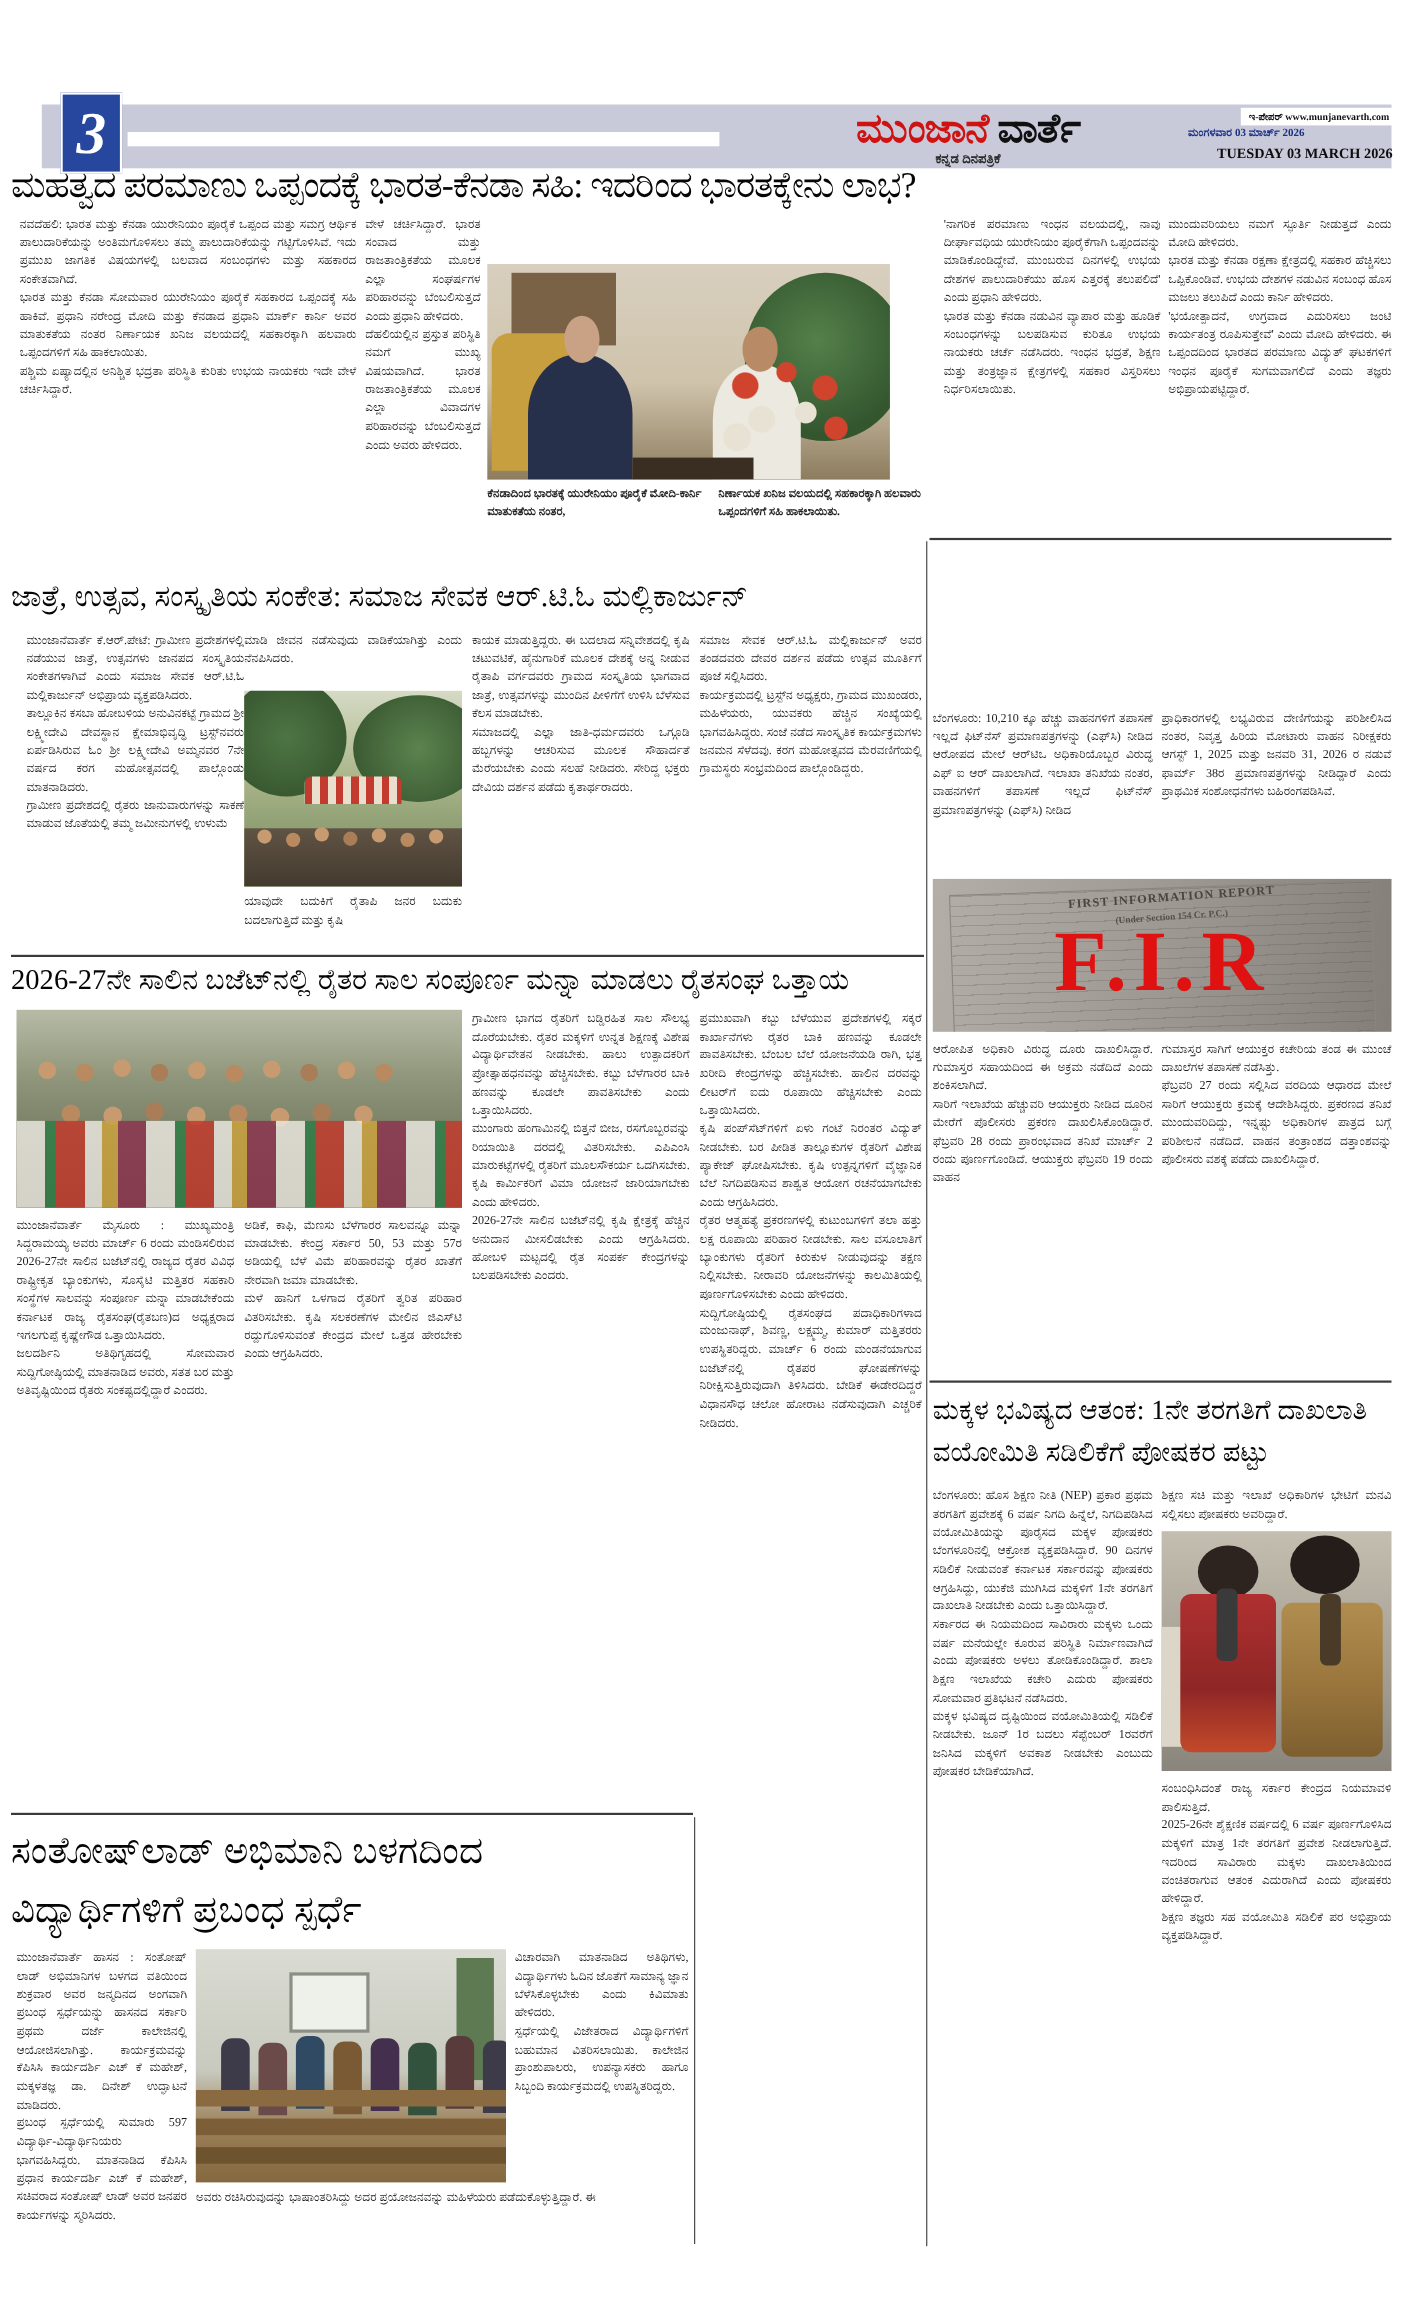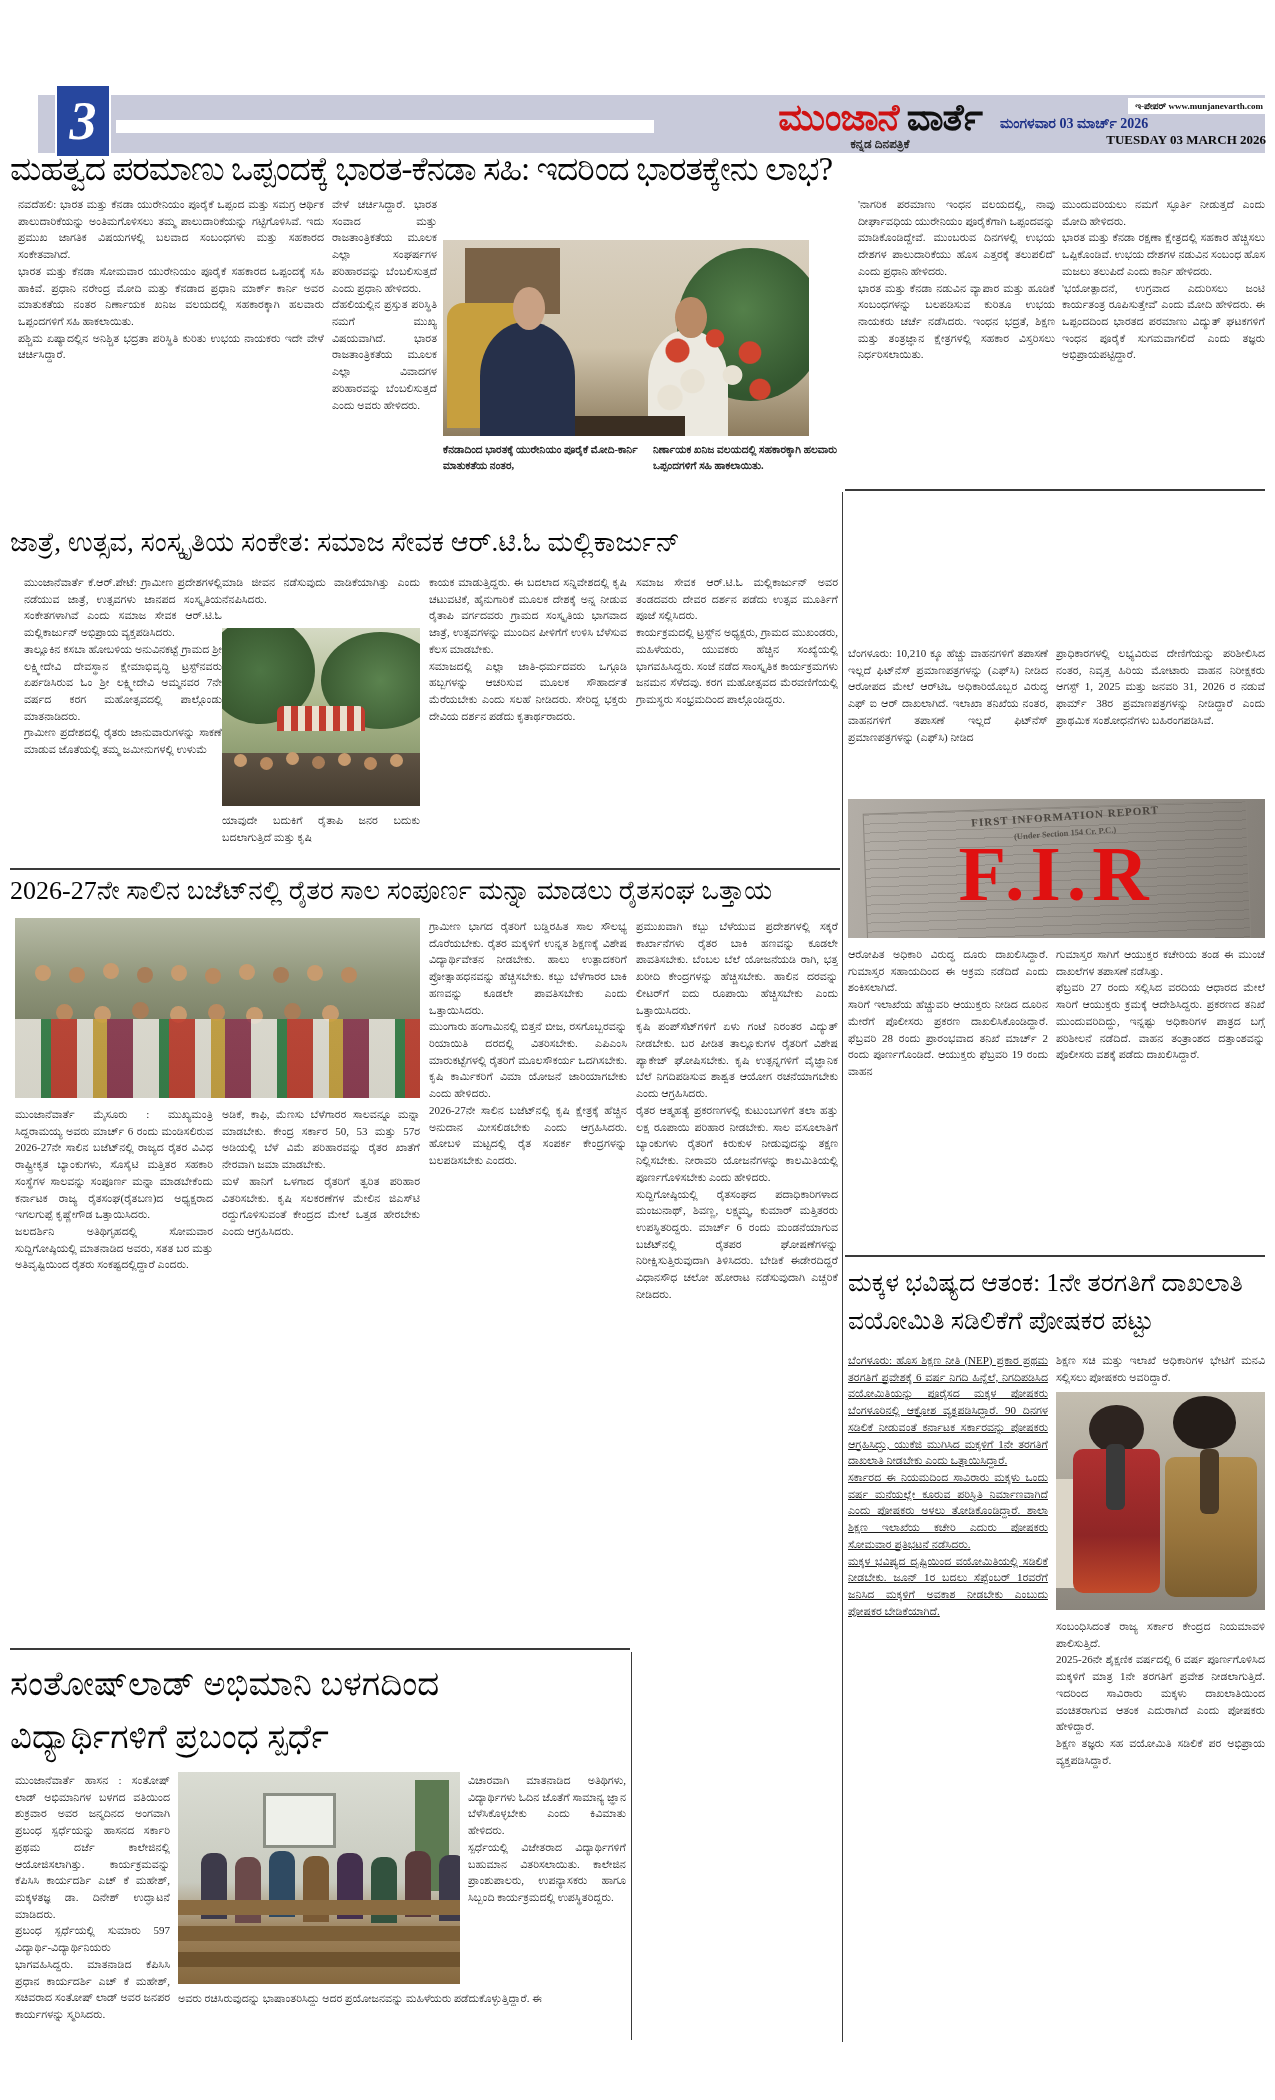--- a/index.html
+++ b/index.html
@@ -24,21 +24,21 @@
   #hdr-band { left:38px; top:95px; width:1227px; height:58px; background:#c8cada; }
   #page-num { left:55px; top:84px; width:56px; height:74px; background:#27479e; border:2px solid #ffffff;
               color:#fff; font-size:54px; font-weight:bold; font-style:italic; text-align:center; line-height:70px; }
   #hdr-strip { left:116px; top:120px; width:538px; height:13px; background:#ffffff; }
   #masthead { left:690px; top:96px; width:380px; text-align:center; font-size:37px; font-weight:bold; letter-spacing:-1px; }
   #masthead .red { color:#cf1212;text-align:right; }
   #masthead .blk { color:#101010; }
   #masthead-sub { left:690px; top:137px; width:380px; text-align:center; font-size:12px; font-weight:bold; color:#2a2a2a; }
   #hdr-site-strip { left:1128px; top:98px; width:138px; height:16px; background:#ffffff; font-size:9px; font-weight:bold;
                     color:#111; text-align:right; line-height:16px; padding-right:3px; }
-  #hdr-date-kn { left:1000px; top:116px; width:266px; text-align:left; font-size:14px; font-weight:bold; color:#1c2f86; }
+  #hdr-date-kn { left:1000px; top:116px; width:266px; text-align:center; font-size:10px; font-weight:bold; color:#1c2f86; }
   #hdr-date-en { left:1000px; top:132px; width:266px; text-align:right; font-size:13px; font-weight:bold; color:#0d0d0d; letter-spacing:0px;font-family:Liberation Serif, serif; }
 
   #lead-headline { left:10px; top:150px; width:1255px; font-size:33px; line-height:1.2; letter-spacing:-1px; }
 
   
   #epaper-bar { left:10px; top:492px; width:830px; height:27px; background:#1e3fae; display:flex; align-items:center; padding:0 14px; }
   #epaper-bar .line { height:2px; background:#ffffff; flex:1; }
   #epaper-bar .line.short { flex:0 0 90px; }
   #epaper-bar .txt { color:#ffffff; font-size:14px; font-weight:bold; padding:0 12px; white-space:nowrap; }
 
@@ -223,21 +223,21 @@
     <div class="ph-el pc-bench"></div>
   </div>
   <div class="col" style="left:468px; top:1772px; width:158px; height:266px;">ವಿಚಾರವಾಗಿ ಮಾತನಾಡಿದ ಅತಿಥಿಗಳು, ವಿದ್ಯಾರ್ಥಿಗಳು ಓದಿನ ಜೊತೆಗೆ ಸಾಮಾನ್ಯ ಜ್ಞಾನ ಬೆಳೆಸಿಕೊಳ್ಳಬೇಕು ಎಂದು ಕಿವಿಮಾತು ಹೇಳಿದರು.
 ಸ್ಪರ್ಧೆಯಲ್ಲಿ ವಿಜೇತರಾದ ವಿದ್ಯಾರ್ಥಿಗಳಿಗೆ ಬಹುಮಾನ ವಿತರಿಸಲಾಯಿತು. ಕಾಲೇಜಿನ ಪ್ರಾಂಶುಪಾಲರು, ಉಪನ್ಯಾಸಕರು ಹಾಗೂ ಸಿಬ್ಬಂದಿ ಕಾರ್ಯಕ್ರಮದಲ್ಲಿ ಉಪಸ್ಥಿತರಿದ್ದರು.</div>
   <div class="col" style="left:178px; top:1990px; width:448px; height:16px;">ಅವರು ರಚಿಸಿರುವುದನ್ನು ಭಾಷಾಂತರಿಸಿದ್ದು ಅದರ ಪ್ರಯೋಜನವನ್ನು ಮಹಿಳೆಯರು ಪಡೆದುಕೊಳ್ಳುತ್ತಿದ್ದಾರೆ. ಈ</div>
 
   <div class="rule" style="left:845px; top:1255px; width:420px; height:2px;"></div>
   <div class="hl" style="left:848px; top:1264px; width:417px; font-size:25px; line-height:1.5;">ಮಕ್ಕಳ ಭವಿಷ್ಯದ ಆತಂಕ: 1ನೇ ತರಗತಿಗೆ ದಾಖಲಾತಿ
 ವಯೋಮಿತಿ ಸಡಿಲಿಕೆಗೆ ಪೋಷಕರ ಪಟ್ಟು</div>
 
-  <div class="col" style="left:848px; top:1352px; width:200px; height:686px;text-decoration:underline;">ಬೆಂಗಳೂರು: ಹೊಸ ಶಿಕ್ಷಣ ನೀತಿ (NEP) ಪ್ರಕಾರ ಪ್ರಥಮ ತರಗತಿಗೆ ಪ್ರವೇಶಕ್ಕೆ 6 ವರ್ಷ ನಿಗದಿ ಹಿನ್ನೆಲೆ, ನಿಗದಿಪಡಿಸಿದ ವಯೋಮಿತಿಯನ್ನು ಪೂರೈಸದ ಮಕ್ಕಳ ಪೋಷಕರು ಬೆಂಗಳೂರಿನಲ್ಲಿ ಆಕ್ರೋಶ ವ್ಯಕ್ತಪಡಿಸಿದ್ದಾರೆ. 90 ದಿನಗಳ ಸಡಿಲಿಕೆ ನೀಡುವಂತೆ ಕರ್ನಾಟಕ ಸರ್ಕಾರವನ್ನು ಪೋಷಕರು ಆಗ್ರಹಿಸಿದ್ದು, ಯುಕೆಜಿ ಮುಗಿಸಿದ ಮಕ್ಕಳಿಗೆ 1ನೇ ತರಗತಿಗೆ ದಾಖಲಾತಿ ನೀಡಬೇಕು ಎಂದು ಒತ್ತಾಯಿಸಿದ್ದಾರೆ.
+  <div class="col" style="left:848px; top:1352px; width:200px; height:686px;">ಬೆಂಗಳೂರು: ಹೊಸ ಶಿಕ್ಷಣ ನೀತಿ (NEP) ಪ್ರಕಾರ ಪ್ರಥಮ ತರಗತಿಗೆ ಪ್ರವೇಶಕ್ಕೆ 6 ವರ್ಷ ನಿಗದಿ ಹಿನ್ನೆಲೆ, ನಿಗದಿಪಡಿಸಿದ ವಯೋಮಿತಿಯನ್ನು ಪೂರೈಸದ ಮಕ್ಕಳ ಪೋಷಕರು ಬೆಂಗಳೂರಿನಲ್ಲಿ ಆಕ್ರೋಶ ವ್ಯಕ್ತಪಡಿಸಿದ್ದಾರೆ. 90 ದಿನಗಳ ಸಡಿಲಿಕೆ ನೀಡುವಂತೆ ಕರ್ನಾಟಕ ಸರ್ಕಾರವನ್ನು ಪೋಷಕರು ಆಗ್ರಹಿಸಿದ್ದು, ಯುಕೆಜಿ ಮುಗಿಸಿದ ಮಕ್ಕಳಿಗೆ 1ನೇ ತರಗತಿಗೆ ದಾಖಲಾತಿ ನೀಡಬೇಕು ಎಂದು ಒತ್ತಾಯಿಸಿದ್ದಾರೆ.
 ಸರ್ಕಾರದ ಈ ನಿಯಮದಿಂದ ಸಾವಿರಾರು ಮಕ್ಕಳು ಒಂದು ವರ್ಷ ಮನೆಯಲ್ಲೇ ಕೂರುವ ಪರಿಸ್ಥಿತಿ ನಿರ್ಮಾಣವಾಗಿದೆ ಎಂದು ಪೋಷಕರು ಅಳಲು ತೋಡಿಕೊಂಡಿದ್ದಾರೆ. ಶಾಲಾ ಶಿಕ್ಷಣ ಇಲಾಖೆಯ ಕಚೇರಿ ಎದುರು ಪೋಷಕರು ಸೋಮವಾರ ಪ್ರತಿಭಟನೆ ನಡೆಸಿದರು.
 ಮಕ್ಕಳ ಭವಿಷ್ಯದ ದೃಷ್ಟಿಯಿಂದ ವಯೋಮಿತಿಯಲ್ಲಿ ಸಡಿಲಿಕೆ ನೀಡಬೇಕು. ಜೂನ್ 1ರ ಬದಲು ಸೆಪ್ಟೆಂಬರ್ 1ರವರೆಗೆ ಜನಿಸಿದ ಮಕ್ಕಳಿಗೆ ಅವಕಾಶ ನೀಡಬೇಕು ಎಂಬುದು ಪೋಷಕರ ಬೇಡಿಕೆಯಾಗಿದೆ.</div>
   <div class="col" style="left:1056px; top:1352px; width:209px; height:36px;">ಶಿಕ್ಷಣ ಸಚಿ ಮತ್ತು ಇಲಾಖೆ ಅಧಿಕಾರಿಗಳ ಭೇಟಿಗೆ ಮನವಿ ಸಲ್ಲಿಸಲು ಪೋಷಕರು ಅವರಿದ್ದಾರೆ.</div>
   <div class="photo" id="photo-kids" style="left:1056px; top:1392px; width:209px; height:218px;">
     <div class="ph-el pk-shirt"></div>
     <div class="ph-el pk-head1"></div>
     <div class="ph-el pk-head2"></div>
     <div class="ph-el pk-bag1"></div>
     <div class="ph-el pk-strap1"></div>
     <div class="ph-el pk-bag2"></div>

